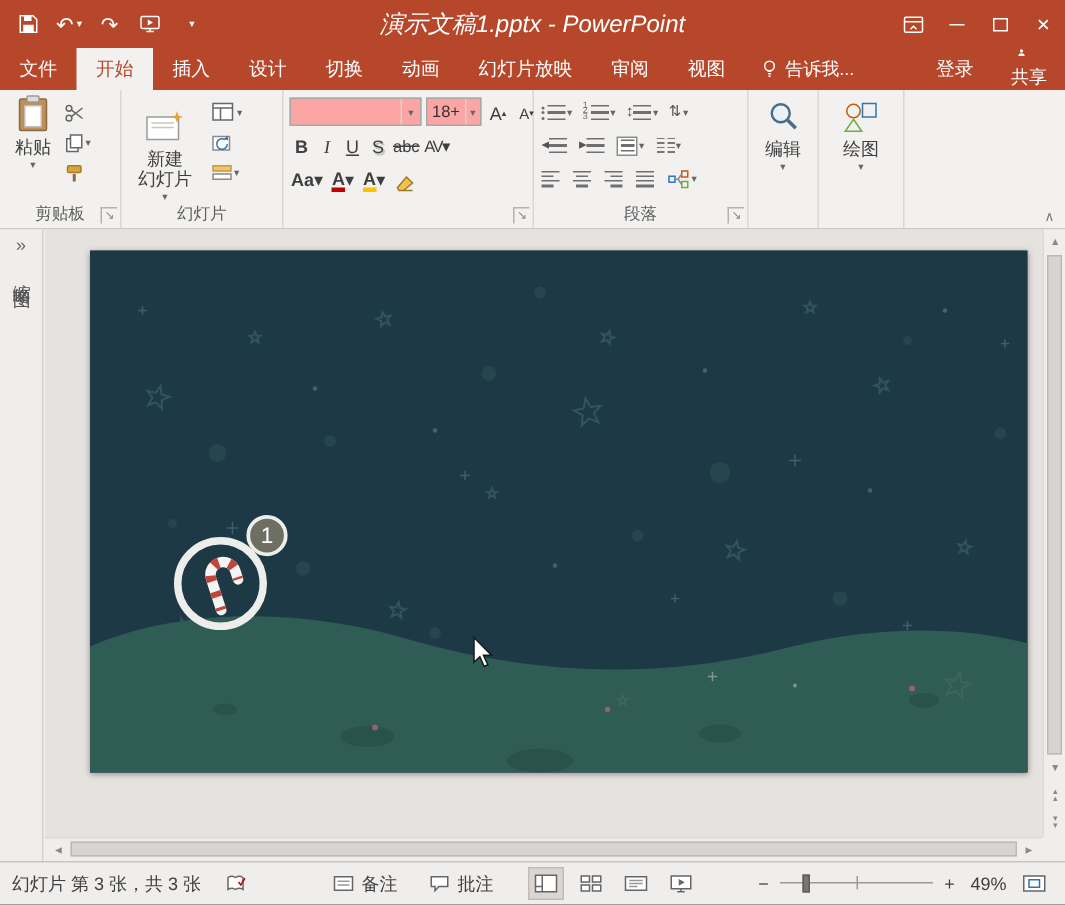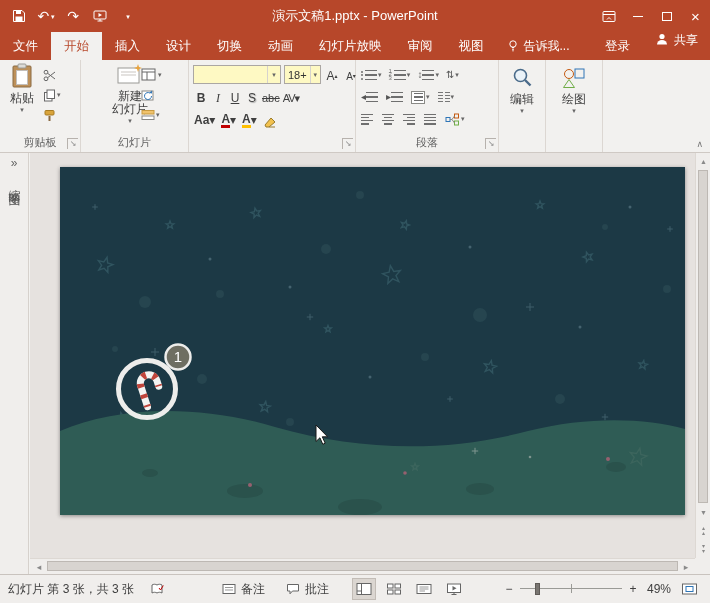--- a/index.html
+++ b/index.html
@@ -6,47 +6,47 @@
   .window{position:relative;width:710px;height:603px;background:#F2F1EF;overflow:hidden;
           font-family:"Liberation Sans","DejaVu Sans",sans-serif;font-size:12px;-webkit-font-smoothing:antialiased;}
   .window *{box-sizing:border-box;}
 
   
   .titlebar{position:absolute;left:0;top:0;right:0;height:32px;background:#B7472A;display:flex;align-items:center;color:#fff;}
   .qat{display:flex;align-items:center;gap:9px;padding-left:10px;}
   .qat .qbtn{display:flex;align-items:center;justify-content:center;height:22px;min-width:18px;cursor:default;}
   .qat .glyph{font-size:14px;line-height:1;}
   .tinycaret{font-size:7px;line-height:1;margin-left:2px;}
-  .win-title{position:absolute;left:50%;top:0;height:32px;display:flex;align-items:center;transform:translateX(-50%);font-size:13px;white-space:nowrap;}
+  .win-title{position:absolute;left:50%;top:0;height:32px;display:flex;align-items:center;transform:translateX(-50%);font-size:16px;white-space:nowrap;font-style:italic;}
   .win-controls{margin-left:auto;display:flex;height:32px;}
   .wbtn{width:29px;height:32px;display:flex;align-items:center;justify-content:center;}
   .min-bar{width:10px;height:1px;background:#fff;display:block;}
   .max-box{width:10px;height:9px;border:1px solid #fff;display:block;}
   .close-x{font-size:15px;line-height:1;}
 
   
   .tabrow{position:absolute;left:0;top:32px;right:0;height:28px;background:#B7472A;display:flex;align-items:stretch;color:#fff;}
   .tab{display:flex;align-items:center;padding:0 13px;font-size:12.5px;white-space:nowrap;}
   .tab.active{background:#F2F1EF;color:#B7472A;}
   .tellme{display:flex;align-items:center;gap:5px;padding:0 10px;white-space:nowrap;}
   .signin{margin-left:auto;}
-  .share{display:flex;align-items:flex-start;gap:5px;padding:0 12px;white-space:nowrap;}
+  .share{display:flex;align-items:flex-start;gap:5px;padding:0 12px;white-space:nowrap;flex-direction:column;}
 
   
   .ribbon{position:absolute;left:0;top:60px;right:0;height:93px;background:#F2F1EF;border-bottom:1px solid #CFC9C4;display:flex;}
   .group{position:relative;height:100%;border-right:1px solid #DCD7D2;flex:0 0 auto;}
   .group-label{position:absolute;bottom:2px;left:0;right:0;text-align:center;font-size:11px;color:#5f5f5f;pointer-events:none;}
   .launcher{position:absolute;right:2px;bottom:3px;width:11px;height:11px;color:#8a8a8a;font-size:8px;line-height:10px;text-align:center;border-left:1px solid #b7b2ad;border-top:1px solid #b7b2ad;}
   .big{position:absolute;display:flex;flex-direction:column;align-items:center;color:#3f3f3f;cursor:default;}
   .big .lbl{font-size:12px;line-height:13px;margin-top:3px;text-align:center;white-space:nowrap;}
   .big .bcaret{font-size:7px;color:#666;margin-top:1px;}
   .sm{position:absolute;display:flex;align-items:center;color:#444;height:18px;}
   .sm .caret{font-size:7px;color:#666;margin-left:1px;}
   .row{position:absolute;display:flex;align-items:center;gap:3px;}
-  .combo{height:19px;background:#fef9c3;border:1px solid #ABA7A3;display:flex;align-items:stretch;font-size:11px;color:#333;}
+  .combo{height:19px;background:#fca5a5;border:1px solid #ABA7A3;display:flex;align-items:stretch;font-size:11px;color:#333;}
   .combo .cv{flex:1;display:flex;align-items:center;padding:0 3px;white-space:nowrap;}
   .combo .cbtn{width:13px;display:flex;align-items:center;justify-content:center;border-left:1px solid #D6D2CE;font-size:7px;color:#666;}
   .fbtn{min-width:16px;height:18px;display:flex;align-items:flex-end;justify-content:center;font-size:12px;color:#3f3f3f;padding:0 1px;line-height:15px;}
   .fb-b{font-weight:bold;}
   .fb-i{font-style:italic;font-family:"Liberation Serif",serif;}
   .fb-u{text-decoration:underline;}
   .fb-s{text-shadow:1px 1px 1px #aaa;}
   .fb-abc{text-decoration:line-through;font-size:11px;}
   .fb-av{letter-spacing:-1px;font-size:11px;}
   .bar-red{border-bottom:3px solid #C00000;line-height:12px;}
@@ -207,21 +207,21 @@
         <svg width="13" height="13" viewBox="0 0 13 13">
             <rect x="2" y="1.5" width="9" height="4.5" rx="1" fill="#D9A43B" stroke="#A87B22"></rect>
             <rect x="5.5" y="7" width="2" height="5" fill="#8a6a42"></rect>
           </svg>
       </span>
       <span class="group-label">剪贴板</span>
       <span class="launcher">↘</span>
     </div>
 
     <div class="group" style="width:108px;">
-      <div class="big" style="left:5px;top:3px;width:48px;margin-left:20px;">
+      <div class="big" style="left:5px;top:13px;width:48px;">
         <svg width="26" height="24" viewBox="0 0 26 24">
             <rect x="1" y="5" width="21" height="15" fill="#fff" stroke="#9a9a96"></rect>
             <line x1="4" y1="9" x2="19" y2="9" stroke="#C9C5C1"></line>
             <line x1="4" y1="12" x2="19" y2="12" stroke="#C9C5C1"></line>
             <path d="M21 1 L22 4 L25 5 L22 6 L21 9 L20 6 L17 5 L20 4 Z" fill="#E9A33C"></path>
           </svg>
         <span class="lbl">新建</span>
         <span class="lbl" style="margin-top:0;">幻灯片</span>
         <span class="bcaret">▾</span>
       </div>

